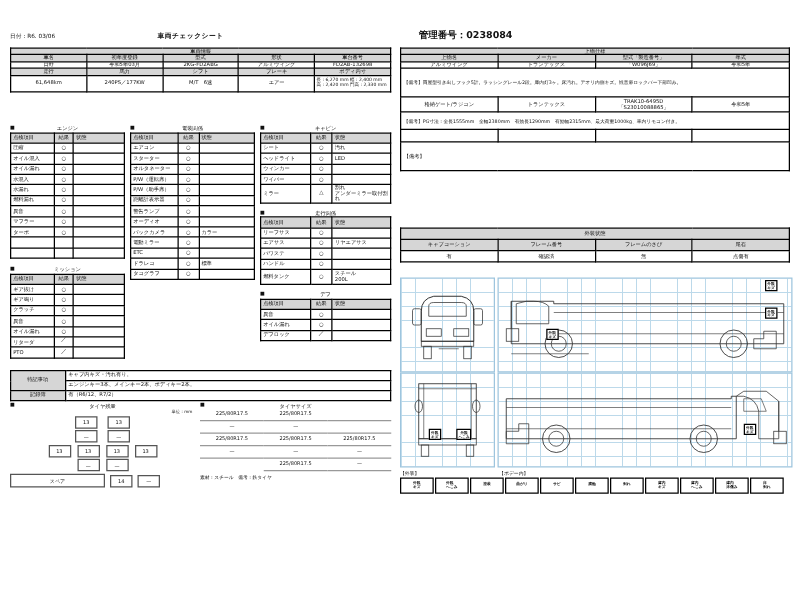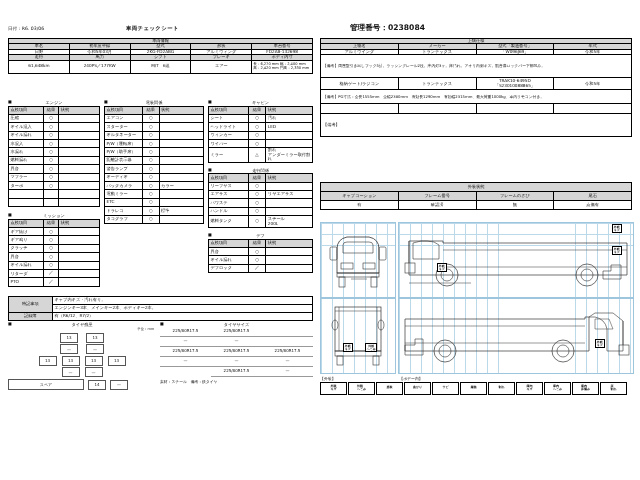--- a/index.html
+++ b/index.html
@@ -10,21 +10,21 @@
   table{border-collapse:collapse;width:100%;table-layout:fixed;}
   td,th{border:1px solid #000;padding:0;font-weight:normal;text-align:center;vertical-align:middle;
         font-size:4.2px;line-height:1.05;overflow:hidden;}
   .hdr{background:#d6d6d6;font-size:4.2px;}
   .lbl{background:#d6d6d6;}
 
   
   .topline{position:absolute;left:8px;top:24px;width:624px;height:12px;}
   .topdate{position:absolute;left:0;top:2px;font-size:4.6px;}
   .toptitle{position:absolute;left:118px;top:1px;font-size:5.4px;font-weight:bold;letter-spacing:.4px;}
-  .topmgmt{position:absolute;left:342px;top:-1px;font-size:7.6px;font-weight:bold;}
+  .topmgmt{position:absolute;left:327px;top:-1px;font-size:7.6px;font-weight:bold;}
 
   
   .left{position:absolute;left:8px;top:38px;width:305px;}
   .bodydim{font-size:3.6px;text-align:left;padding-left:1px;}
   .bodydim span{display:inline-block;}
 
   .secwrap{position:absolute;left:8px;top:100px;width:305px;height:200px;}
   .col{position:absolute;top:0;}
   .c1{left:0;width:92px;}
   .c2{left:96px;width:100px;}

